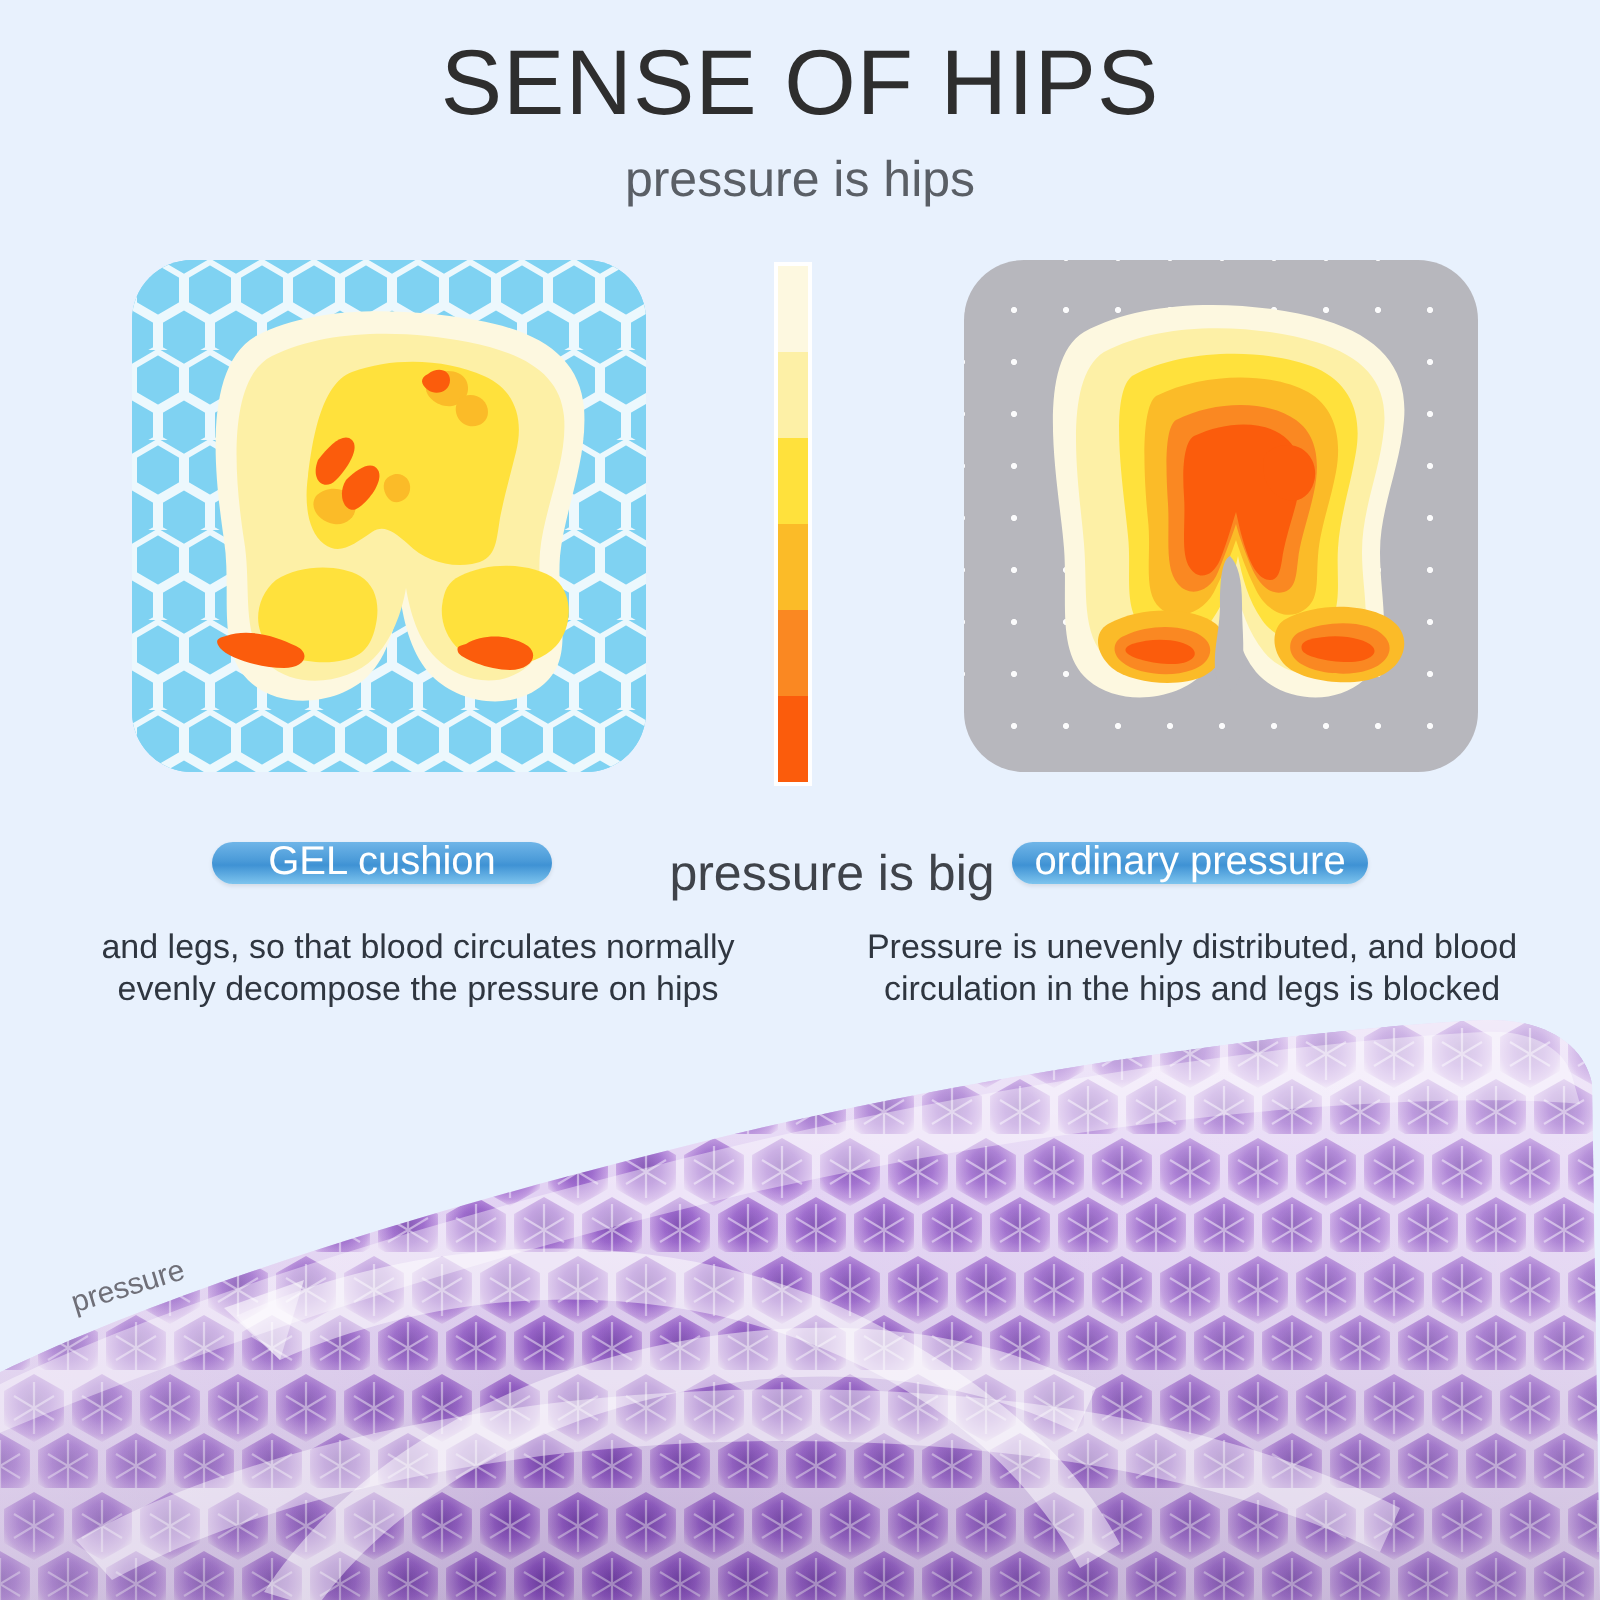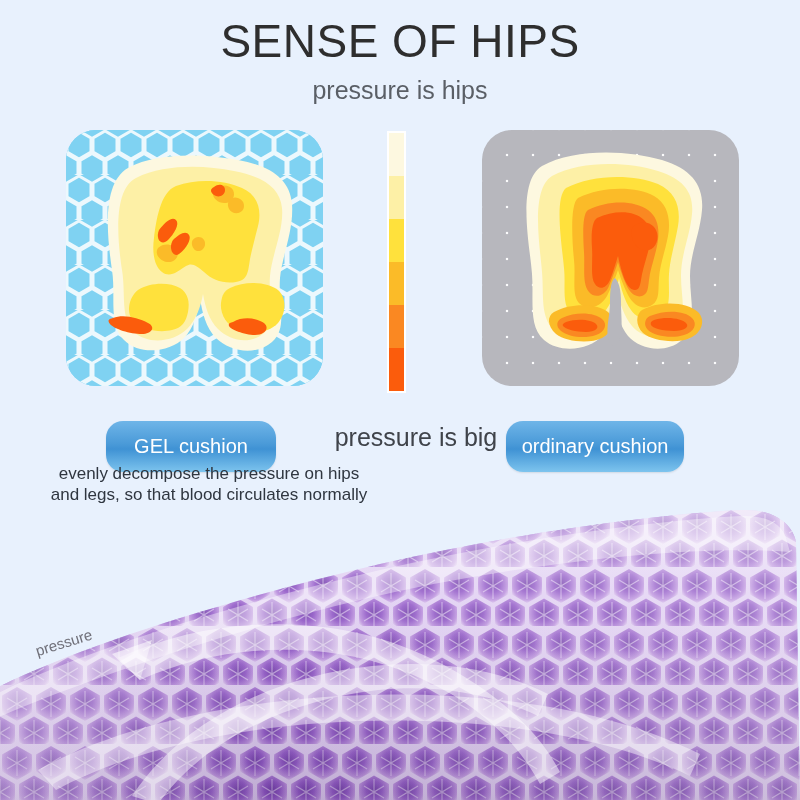--- a/index.html
+++ b/index.html
@@ -86,21 +86,21 @@
     padding: 2px 2px;
     box-sizing: content-box;
     display: flex;
     flex-direction: column;
   }
   .scale-band { width: 100%; flex: 1 1 0; }
 
   
   .pill {
     position: absolute;
-    height: 51px;
+    height: 21px;
     border-radius: 17px;
     background: linear-gradient(180deg, #6fb5e8 0%, #4a9ad8 45%, #3f92d4 55%, #7dc4ee 100%);
     color: #ffffff;
     font-size: 20px;
     display: flex;
     align-items: center;
     justify-content: center;
     box-shadow: 0 1px 2px rgba(0,0,0,.10);
   }
   .pill-gel      { left: 106px; top: 421px; width: 170px; }
@@ -271,26 +271,30 @@
         </g>
       </svg>
     </div>
   </div>
 
   <div class="pill pill-gel">
     <span>GEL cushion</span>
   </div>
   <div class="mid-label">pressure is big</div>
   <div class="pill pill-ordinary">
-    <span>ordinary cushion</span>
+    <span>ordinary pressure</span>
   </div>
 
   <div class="caption caption-left">
+    <span>and legs, so that blood circulates normally</span>
     <span>evenly decompose the pressure on hips</span>
-    <span>and legs, so that blood circulates normally</span>
+  </div>
+  <div class="caption caption-right">
+    <span>Pressure is unevenly distributed, and blood</span>
+    <span>circulation in the hips and legs is blocked</span>
   </div>
 
   <div class="photo">
     <svg viewBox="0 0 800 292" preserveAspectRatio="none">
       <defs>
 
         <radialGradient id="cellg" cx="50%" cy="42%" r="62%">
           <stop offset="0%" stop-color="#6f3aa8"></stop>
           <stop offset="42%" stop-color="#8f55c6"></stop>
           <stop offset="78%" stop-color="#b98ddd"></stop>

